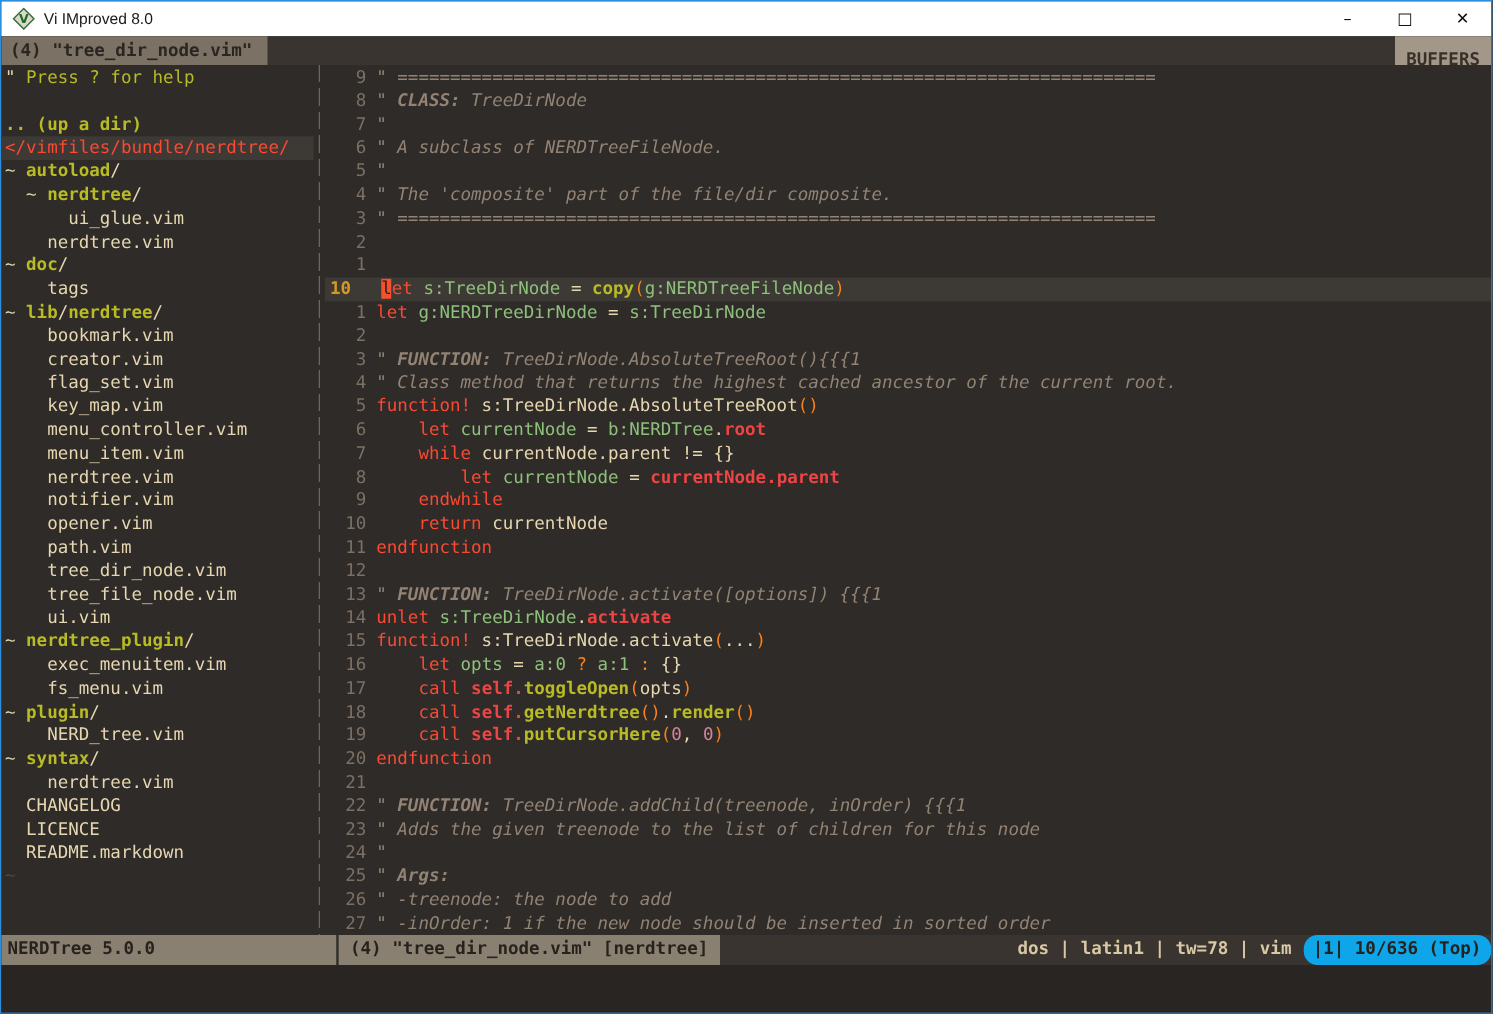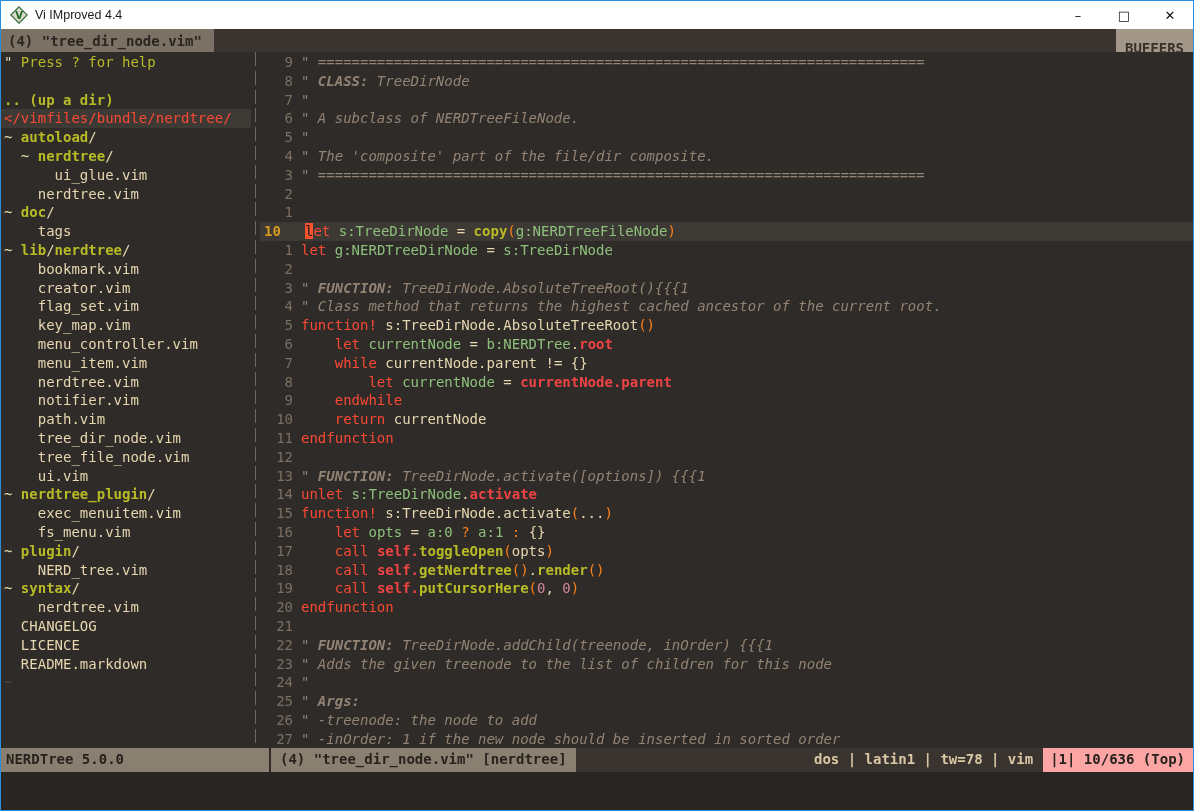--- a/index.html
+++ b/index.html
@@ -46,35 +46,35 @@
   .tk-r{color:#fb4934;}
   .tk-dim{color:#504945;}
   .tk-cur{background:#f4512c;color:#1d2021;}
   
   .statusbar{height:24px;flex:none;display:flex;font-size:14px;font-weight:bold;line-height:22px;}
   .st-nerdtree{width:270px;flex:none;background:#8a8072;color:#27221c;padding-left:5px;
     box-sizing:border-box;border-right:2px solid #2e2b28;white-space:pre;}
   .st-main{flex:1;background:#39342f;display:flex;min-width:0;}
   .st-left{background:#8a8072;color:#27221c;padding:0 9px;white-space:pre;}
   .st-mid{margin-left:auto;color:#d9c8a4;padding:0 10px;white-space:pre;}
-  .st-right{background:#fca5a5;color:#27221c;padding:0 8px 0 7px;white-space:pre;}
+  .st-right{background:#0ea5e9;color:#27221c;padding:0 8px 0 7px;white-space:pre;border-radius:11px;}
   
   .cmdline{flex:1;background:#282523;}
 </style>
 </head>
 <body>
 
 <div class="window">
 
   <div class="titlebar">
     <svg width="18" height="18" viewBox="0 0 18 18">
       <polygon points="9,0.8 17.2,9 9,17.2 0.8,9" fill="#d8d8cc" stroke="#3a6e3a" stroke-width="1.2"></polygon>
       <text x="9" y="12.6" text-anchor="middle" font-size="10" font-weight="bold" font-family="DejaVu Sans, sans-serif" fill="#1f6b1f">V</text>
     </svg>
-    <span class="title-text">Vi IMproved 4.4</span>
+    <span class="title-text">Vi IMproved 8.0</span>
     <div class="controls">
       <div class="ctrl">–</div>
       <div class="ctrl">□</div>
       <div class="ctrl">✕</div>
     </div>
   </div>
 
   <div class="tabline">
     <div class="tab">(4) "tree_dir_node.vim"</div>
     <div class="buffers">BUFFERS</div>
@@ -94,20 +94,21 @@
         <div class="line"><span class="tk-d">    tags</span></div>
         <div class="line"><span class="tk-d">~ </span><span class="tk-yb">lib</span><span class="tk-d">/</span><span class="tk-yb">nerdtree</span><span class="tk-d">/</span></div>
         <div class="line"><span class="tk-d">    bookmark.vim</span></div>
         <div class="line"><span class="tk-d">    creator.vim</span></div>
         <div class="line"><span class="tk-d">    flag_set.vim</span></div>
         <div class="line"><span class="tk-d">    key_map.vim</span></div>
         <div class="line"><span class="tk-d">    menu_controller.vim</span></div>
         <div class="line"><span class="tk-d">    menu_item.vim</span></div>
         <div class="line"><span class="tk-d">    nerdtree.vim</span></div>
         <div class="line"><span class="tk-d">    notifier.vim</span></div>
+        <div class="line"><span class="tk-d">    opener.vim</span></div>
         <div class="line"><span class="tk-d">    path.vim</span></div>
         <div class="line"><span class="tk-d">    tree_dir_node.vim</span></div>
         <div class="line"><span class="tk-d">    tree_file_node.vim</span></div>
         <div class="line"><span class="tk-d">    ui.vim</span></div>
         <div class="line"><span class="tk-d">~ </span><span class="tk-yb">nerdtree_plugin</span><span class="tk-d">/</span></div>
         <div class="line"><span class="tk-d">    exec_menuitem.vim</span></div>
         <div class="line"><span class="tk-d">    fs_menu.vim</span></div>
         <div class="line"><span class="tk-d">~ </span><span class="tk-yb">plugin</span><span class="tk-d">/</span></div>
         <div class="line"><span class="tk-d">    NERD_tree.vim</span></div>
         <div class="line"><span class="tk-d">~ </span><span class="tk-yb">syntax</span><span class="tk-d">/</span></div>

